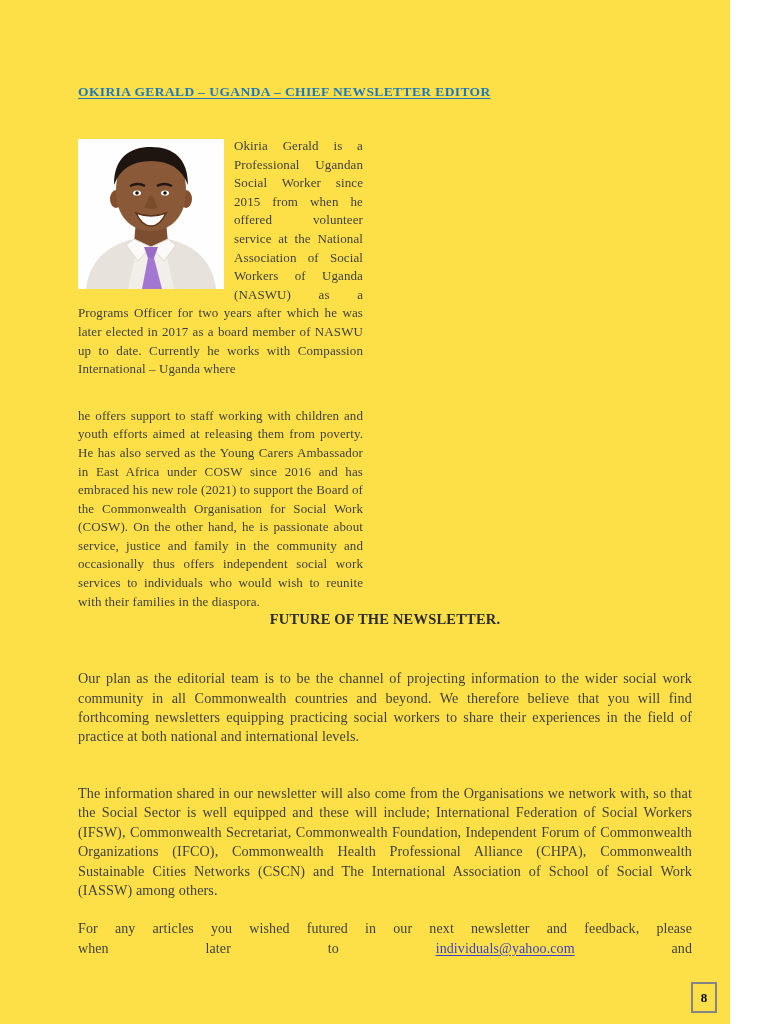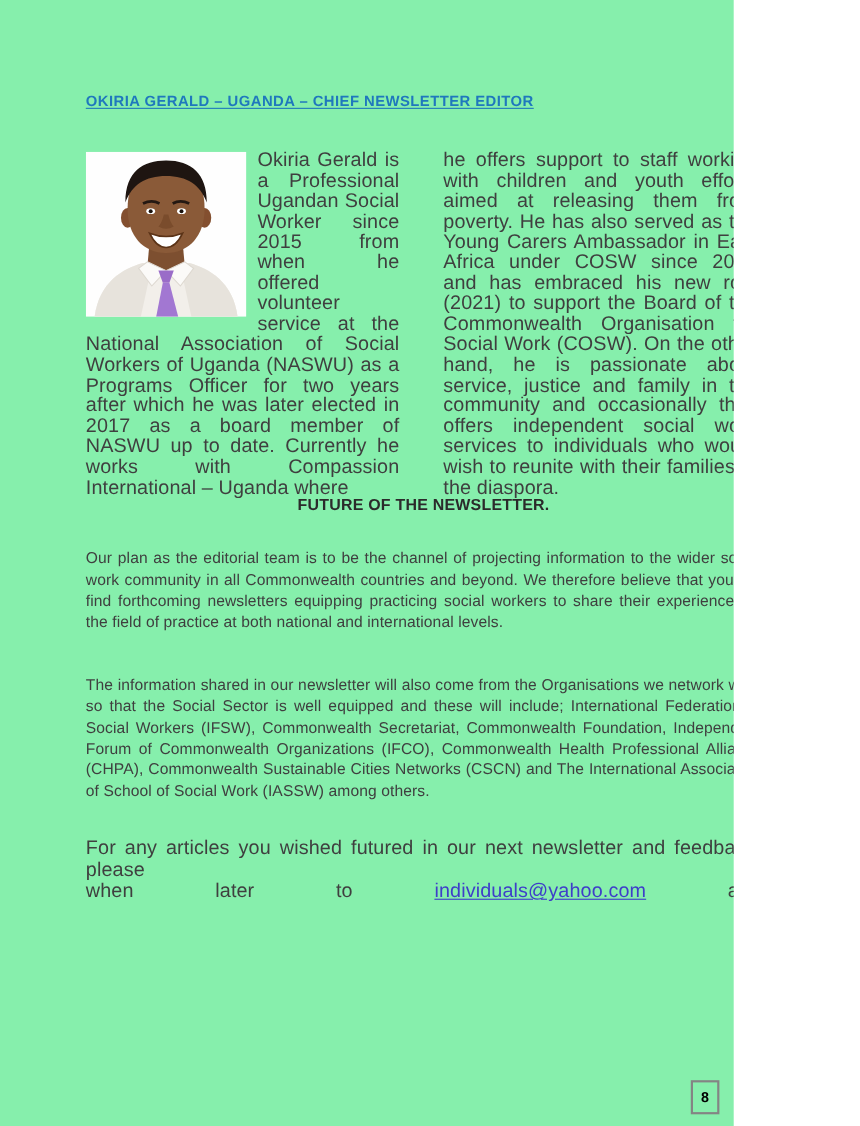--- a/index.html
+++ b/index.html
@@ -1,47 +1,48 @@
 <!DOCTYPE html>
 <html><head>
 <meta charset="utf-8">
 <style>
   html, body { margin: 0; padding: 0; background: #ffffff; }
   .page {
     position: relative;
-    width: 667px;
+    width: 730px;
     height: 1024px;
-    background: #86efac;
+    background: #fde047;
     overflow: hidden;
-    font-family: Liberation Sans, sans-serif;
+    font-family: Liberation Serif, serif;
     color: #3f3f3f;
   }
   .content {
     position: absolute;
     left: 78px;
     top: 0;
     width: 614px;
   }
   .doc-title {
     margin-top: 84px;
     font-size: 13.5px;
     font-weight: bold;
     letter-spacing: 0.4px;
     color: #1f78bd;
     text-decoration: underline;
     text-underline-offset: 2px;
   }
   .bio {
     display: flex;
-    gap: 40px;
+    gap: 28px;
     margin-top: 37px;
-    font-size: 18px;
+    font-size: 13px;
     line-height: 18.6px;
     text-align: justify;
     letter-spacing: 0.1px;
+    flex-direction: column;
   }
   .bio-col { width: 285px; }
   .photo {
     float: left;
     width: 146px;
     height: 150px;
     margin: 2px 10px 4px 0;
   }
   .section-heading {
     text-align: center;
@@ -49,23 +50,23 @@
     font-weight: bold;
     letter-spacing: 0.2px;
     color: #2b2b2b;
   }
   .para {
     font-size: 14.2px;
     line-height: 19.4px;
     text-align: justify;
     letter-spacing: 0.1px;
   }
-  .para-plan { margin-top: 31px; }
+  .para-plan { margin-top: 41px; }
   .para-orgs { margin-top: 37px; }
-  .contact { margin-top: 31px; font-size: 18px; line-height: 19.4px; letter-spacing: 0.1px; }
+  .contact { margin-top: 19px; font-size: 14px; line-height: 19.4px; letter-spacing: 0.1px; }
   .contact-line1 { text-align: justify; text-align-last: justify; }
   .contact-line2 { display: flex; justify-content: space-between; align-items: baseline; }
   .contact-line3 { text-align: left; }
   a.email-link { color: #3e3ec9; text-decoration: underline; text-underline-offset: 2px; }
   .period { margin-left: 4px; }
   .page-num-box {
     position: absolute;
     right: 13px;
     bottom: 11px;
     width: 26px;

